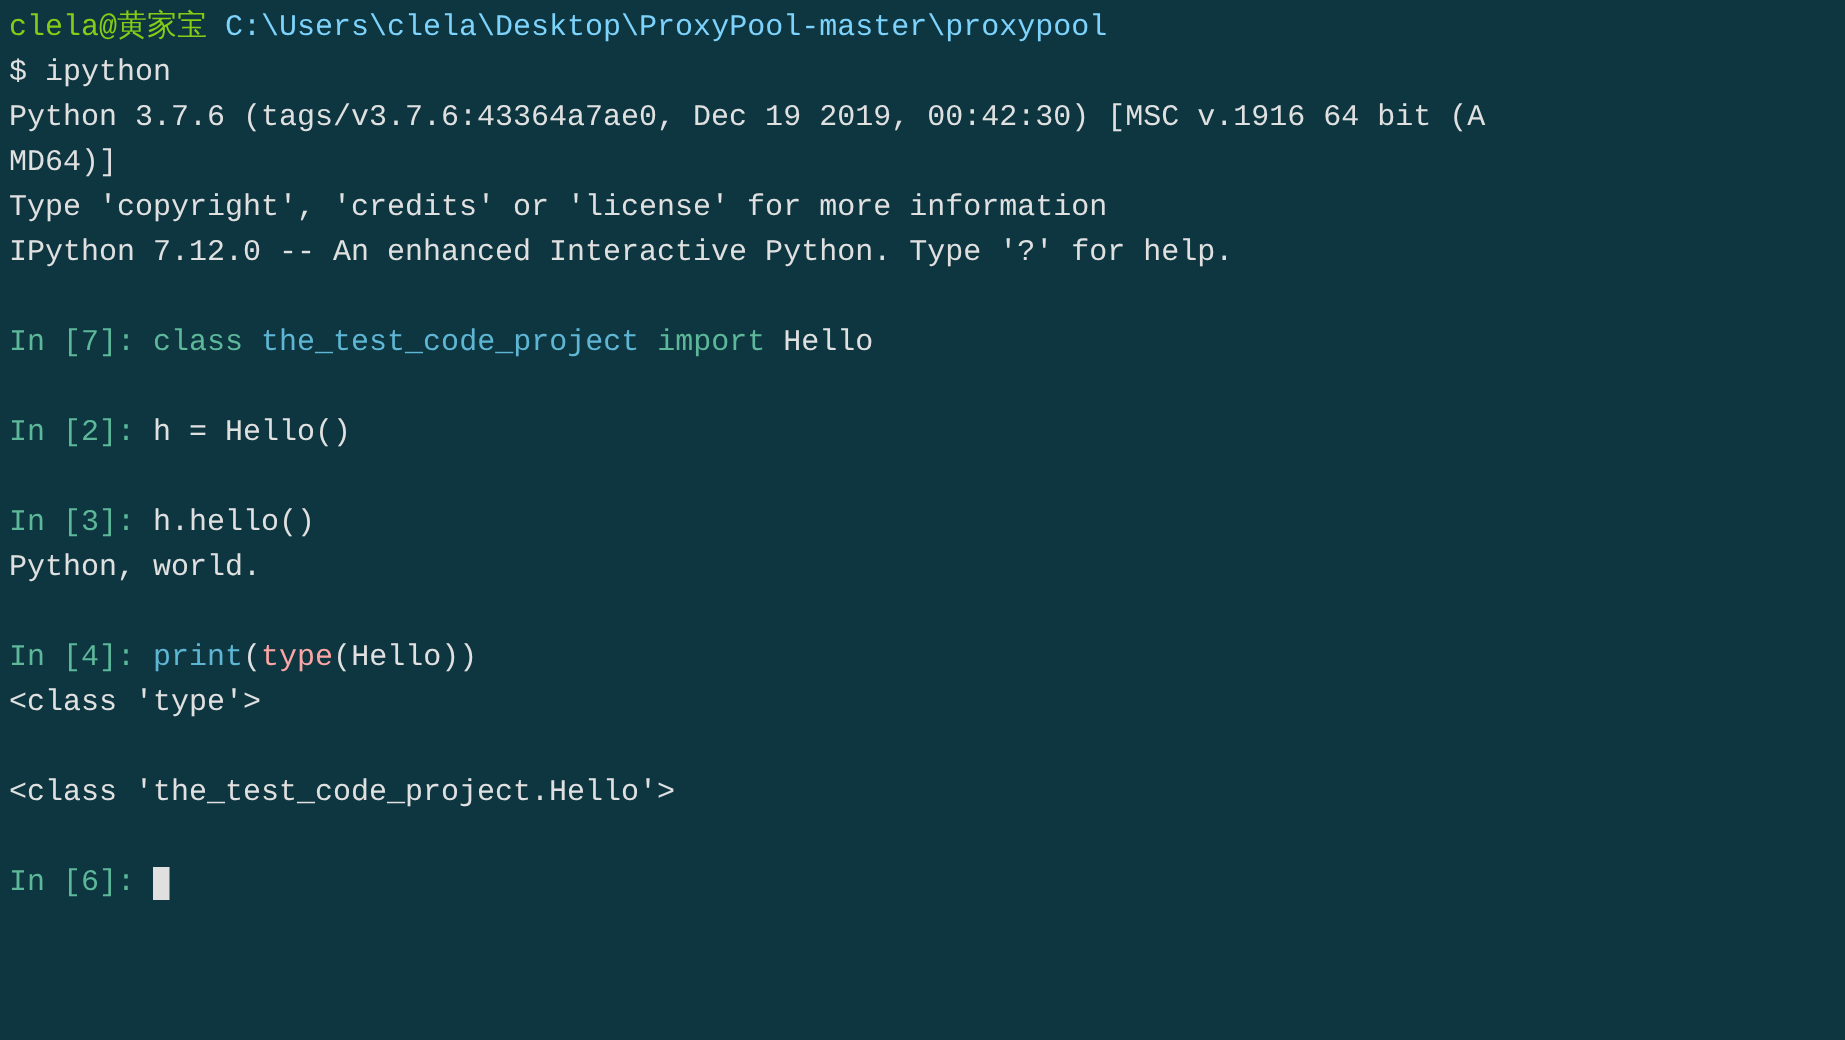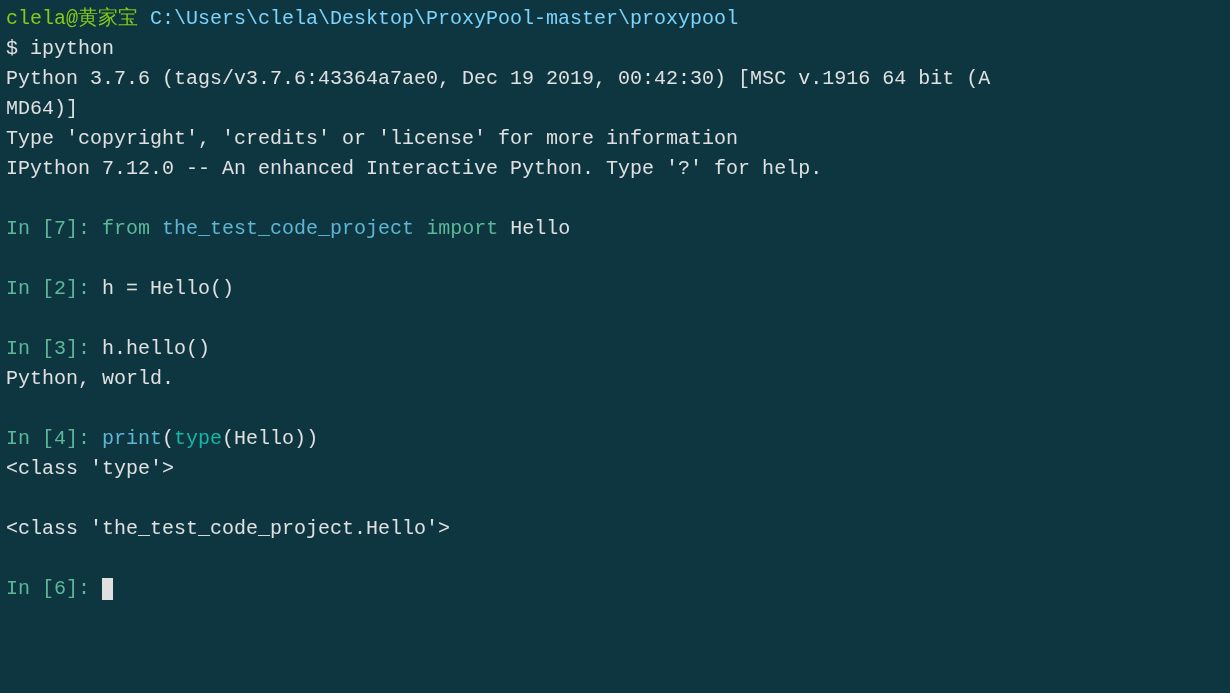--- a/index.html
+++ b/index.html
@@ -46,42 +46,42 @@
     .identifier {
       color: #e0e0e0;
     }
     .func {
       color: #5fb6d4;
     }
     .paren {
       color: #e0e0e0;
     }
     .builtin {
-      color: #14b8a6;
+      color: #fca5a5;
     }
     .cursor {
       display: inline-block;
       width: 11px;
       height: 22px;
       background: #e0e0e0;
       vertical-align: text-bottom;
     }
   </style>
 </head>
 <body>
 
 <div class="terminal">
   <div class="line"><span class="user-host">clela@黄家宝</span> <span class="path">C:\Users\clela\Desktop\ProxyPool-master\proxypool</span></div>
   <div class="line"><span class="prompt-dollar">$</span> <span class="white">ipython</span></div>
   <div class="line white">Python 3.7.6 (tags/v3.7.6:43364a7ae0, Dec 19 2019, 00:42:30) [MSC v.1916 64 bit (A</div>
   <div class="line white">MD64)]</div>
   <div class="line white">Type 'copyright', 'credits' or 'license' for more information</div>
   <div class="line white">IPython 7.12.0 -- An enhanced Interactive Python. Type '?' for help.</div>
   <div class="line">&nbsp;</div>
-  <div class="line"><span class="in-prompt">In [7]:</span> <span class="keyword">from</span> <span class="module">the_test_code_project</span> <span class="keyword">import</span> <span class="identifier">Hello</span></div>
+  <div class="line"><span class="in-prompt">In [7]:</span> <span class="keyword">class</span> <span class="module">the_test_code_project</span> <span class="keyword">import</span> <span class="identifier">Hello</span></div>
   <div class="line">&nbsp;</div>
   <div class="line"><span class="in-prompt">In [2]:</span> <span class="white">h = Hello()</span></div>
   <div class="line">&nbsp;</div>
   <div class="line"><span class="in-prompt">In [3]:</span> <span class="white">h.hello()</span></div>
   <div class="line white">Python, world.</div>
   <div class="line">&nbsp;</div>
   <div class="line"><span class="in-prompt">In [4]:</span> <span class="func">print</span><span class="paren">(</span><span class="builtin">type</span><span class="paren">(</span><span class="white">Hello</span><span class="paren">)</span><span class="paren">)</span></div>
   <div class="line white">&lt;class 'type'&gt;</div>
   <div class="line">&nbsp;</div>
   <div class="line white">&lt;class 'the_test_code_project.Hello'&gt;</div>

